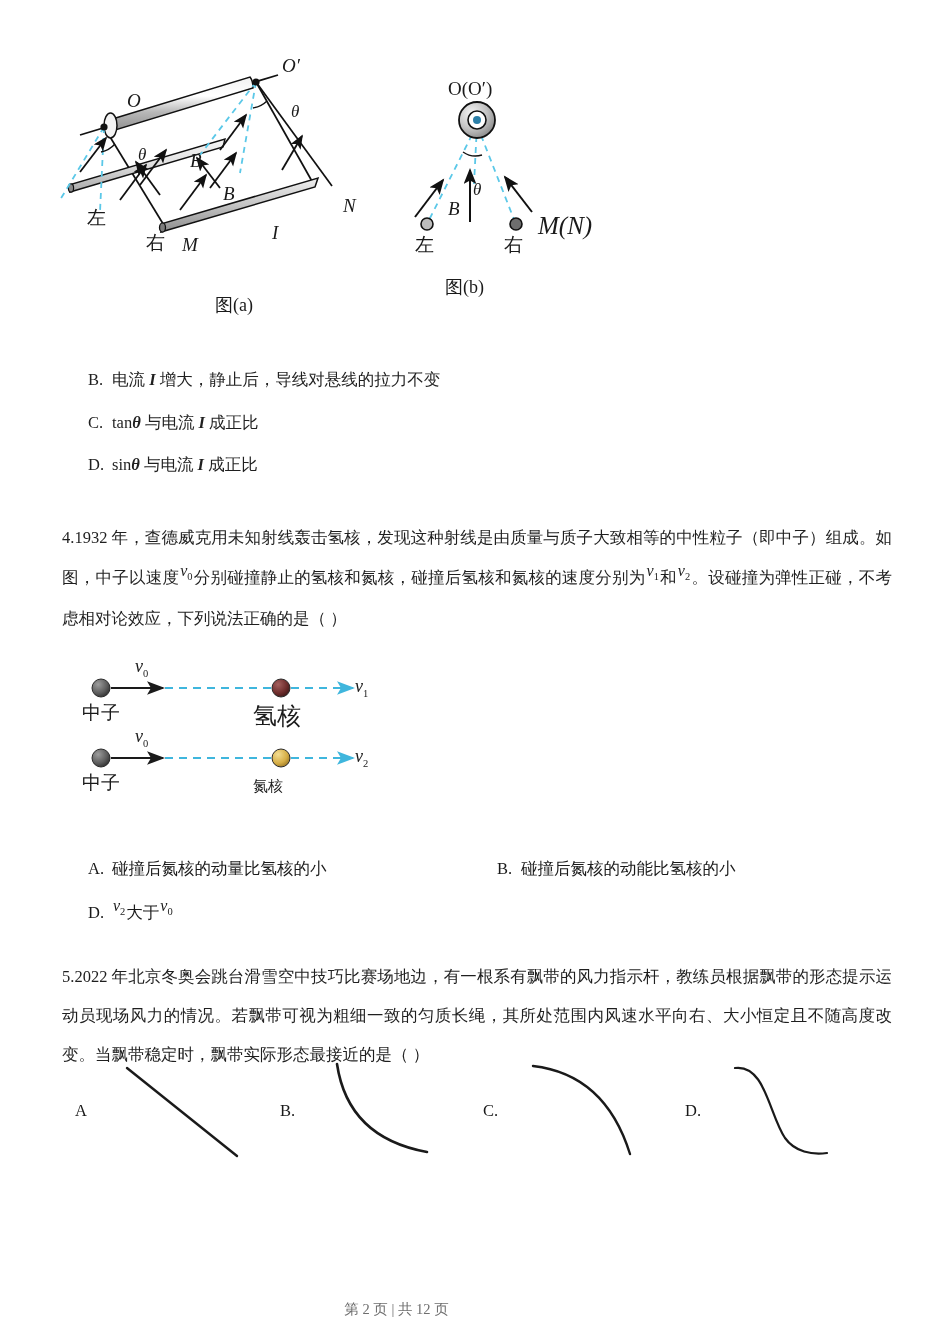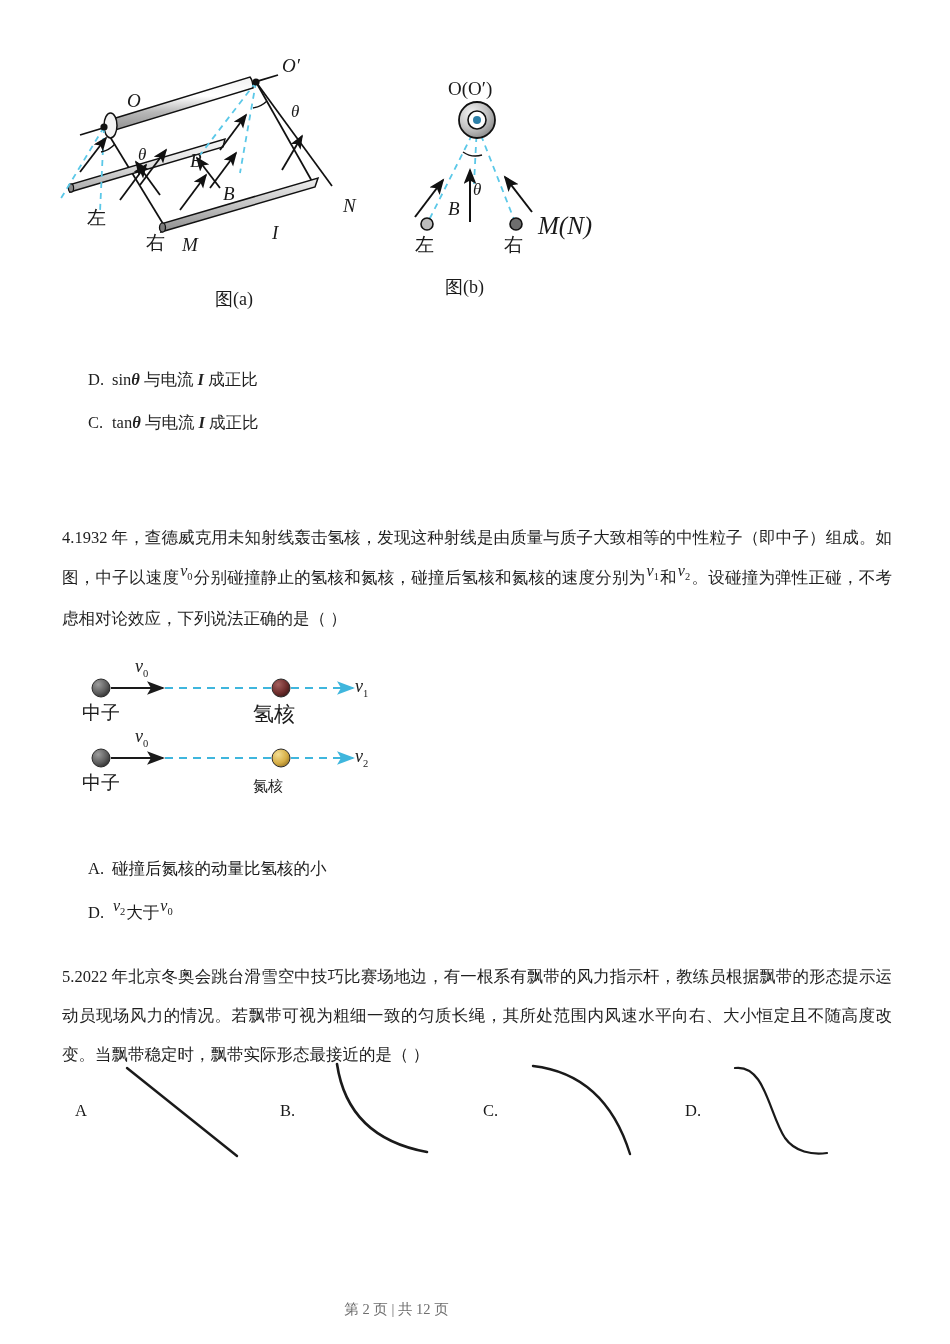--- a/index.html
+++ b/index.html
@@ -235,21 +235,21 @@
     <div class="fig-caption" style="left:222px; top:15px; font-style:italic; font-size:19px;">O′</div>
     <div class="fig-caption" style="left:78px; top:105px; font-style:italic; font-size:17px;">θ</div>
     <div class="fig-caption" style="left:231px; top:62px; font-style:italic; font-size:17px;">θ</div>
     <div class="fig-caption" style="left:130px; top:110px; font-style:italic; font-size:19px;">B</div>
     <div class="fig-caption" style="left:163px; top:143px; font-style:italic; font-size:19px;">B</div>
     <div class="fig-caption" style="left:212px; top:182px; font-style:italic; font-size:19px;">I</div>
     <div class="fig-caption" style="left:122px; top:194px; font-style:italic; font-size:19px;">M</div>
     <div class="fig-caption" style="left:283px; top:155px; font-style:italic; font-size:19px;">N</div>
     <div class="fig-caption" style="left:27px; top:165px; font-size:19px;">左</div>
     <div class="fig-caption" style="left:86px; top:190px; font-size:19px;">右</div>
-    <div class="fig-caption" style="left:155px; top:247px; font-size:18px;">图(a)</div>
+    <div class="fig-caption" style="left:155px; top:253px; font-size:18px;">图(a)</div>
 
     <svg width="230" height="230" viewBox="0 0 230 230" style="position:absolute; left:350px; top:22px;">
       <defs>
         <marker id="arrowBlk2" markerWidth="9" markerHeight="9" refX="7" refY="3.2" orient="auto">
           <path d="M0,0 L8,3.2 L0,6.4 L1.8,3.2 z" fill="#111"></path>
         </marker>
         <radialGradient id="pivotGrad" cx="35%" cy="32%" r="72%">
           <stop offset="0%" stop-color="#f4f4f4"></stop>
           <stop offset="60%" stop-color="#c2c2c2"></stop>
           <stop offset="100%" stop-color="#8d8d8d"></stop>
@@ -280,24 +280,27 @@
     <div class="fig-caption" style="left:413px; top:140px; font-style:italic; font-size:17px;">θ</div>
     <div class="fig-caption" style="left:388px; top:158px; font-style:italic; font-size:19px;">B</div>
     <div class="fig-caption" style="left:355px; top:192px; font-size:19px;">左</div>
     <div class="fig-caption" style="left:444px; top:192px; font-size:19px;">右</div>
     <div class="fig-caption" style="left:478px; top:172px; font-style:italic; font-size:25px;">M(N)</div>
     <div class="fig-caption" style="left:385px; top:235px; font-size:18px;">图(b)</div>
   </div>
 
   <div class="opt-list" style="top:367px;">
     <div class="opt-row">
-      <span class="opt-letter">D.</span><span>sin</span><span class="bital">θ</span><span> 与电流 </span><span class="bital">I</span><span> 成正比</span>
+      <span class="opt-letter">B.</span><span>电流 </span><span class="bital">I</span><span> 增大，静止后，导线对悬线的拉力不变</span>
     </div>
     <div class="opt-row">
       <span class="opt-letter">C.</span><span>tan</span><span class="bital">θ</span><span> 与电流 </span><span class="bital">I</span><span> 成正比</span>
+    </div>
+    <div class="opt-row">
+      <span class="opt-letter">D.</span><span>sin</span><span class="bital">θ</span><span> 与电流 </span><span class="bital">I</span><span> 成正比</span>
     </div>
   </div>
 
   <div class="q-block" style="top:518px;">
     <span>4.</span><span>1932 年，查德威克用未知射线轰击氢核，发现这种射线是由质量与质子大致相等的中性粒子（即中子）组成。如图，中子以速度</span><span class="raised"><span>v</span><sub>0</sub></span><span>分别碰撞静止的氢核和氮核，碰撞后氢核和氮核的速度分别为</span><span class="raised"><span>v</span><sub>1</sub></span><span>和</span><span class="raised"><span>v</span><sub>2</sub></span><span>。设碰撞为弹性正碰，不考虑相对论效应，下列说法正确的是（      ）</span>
   </div>
 
   <div style="position:absolute; left:85px; top:662px; width:330px; height:140px;">
     <svg width="330" height="140" viewBox="0 0 330 140">
       <defs>
@@ -337,37 +340,40 @@
       <line x1="206" y1="96" x2="268" y2="96" stroke="#3FB6DD" stroke-width="2" stroke-dasharray="8,6" marker-end="url(#arrCyan)"></line>
     </svg>
 
     <div style="position:absolute; left:50px; top:-6px; font-style:italic; font-size:18px;">
       <span>v</span><sub class="sub">0</sub>
     </div>
     <div style="position:absolute; left:270px; top:14px; font-style:italic; font-size:18px;">
       <span>v</span><sub class="sub">1</sub>
     </div>
     <div style="position:absolute; left:-3px; top:38px; font-size:19px;">中子</div>
-    <div style="position:absolute; left:168px; top:38px; font-size:21px;text-align:center;">氢核</div>
+    <div style="position:absolute; left:168px; top:38px; font-size:24px;text-align:center;">氢核</div>
 
     <div style="position:absolute; left:50px; top:64px; font-style:italic; font-size:18px;">
       <span>v</span><sub class="sub">0</sub>
     </div>
     <div style="position:absolute; left:270px; top:84px; font-style:italic; font-size:18px;">
       <span>v</span><sub class="sub">2</sub>
     </div>
     <div style="position:absolute; left:-3px; top:108px; font-size:19px;">中子</div>
     <div style="position:absolute; left:168px; top:115px; font-size:15px;">氮核</div>
   </div>
 
   <div class="two-col" style="top:858px;">
     <div class="col-row">
       <div class="cell">
         <span class="opt-letter">A.</span><span>碰撞后氮核的动量比氢核的小</span>
       </div>
+      <div class="cell">
+        <span class="opt-letter">B.</span><span>碰撞后氮核的动能比氢核的小</span>
+      </div>
     </div>
     <div class="col-row">
       <div class="cell">
         <span class="opt-letter">D.</span><span class="raised"><span>v</span><sub>2</sub></span><span>大于</span><span class="raised"><span>v</span><sub>0</sub></span>
       </div>
     </div>
   </div>
 
   <div class="q-block tight" style="top:958px; line-height:2.35;">
     <span>5.</span><span>2022 年北京冬奥会跳台滑雪空中技巧比赛场地边，有一根系有飘带的风力指示杆，教练员根据飘带的形态提示运动员现场风力的情况。若飘带可视为粗细一致的匀质长绳，其所处范围内风速水平向右、大小恒定且不随高度改变。当飘带稳定时，飘带实际形态最接近的是（      ）</span>

